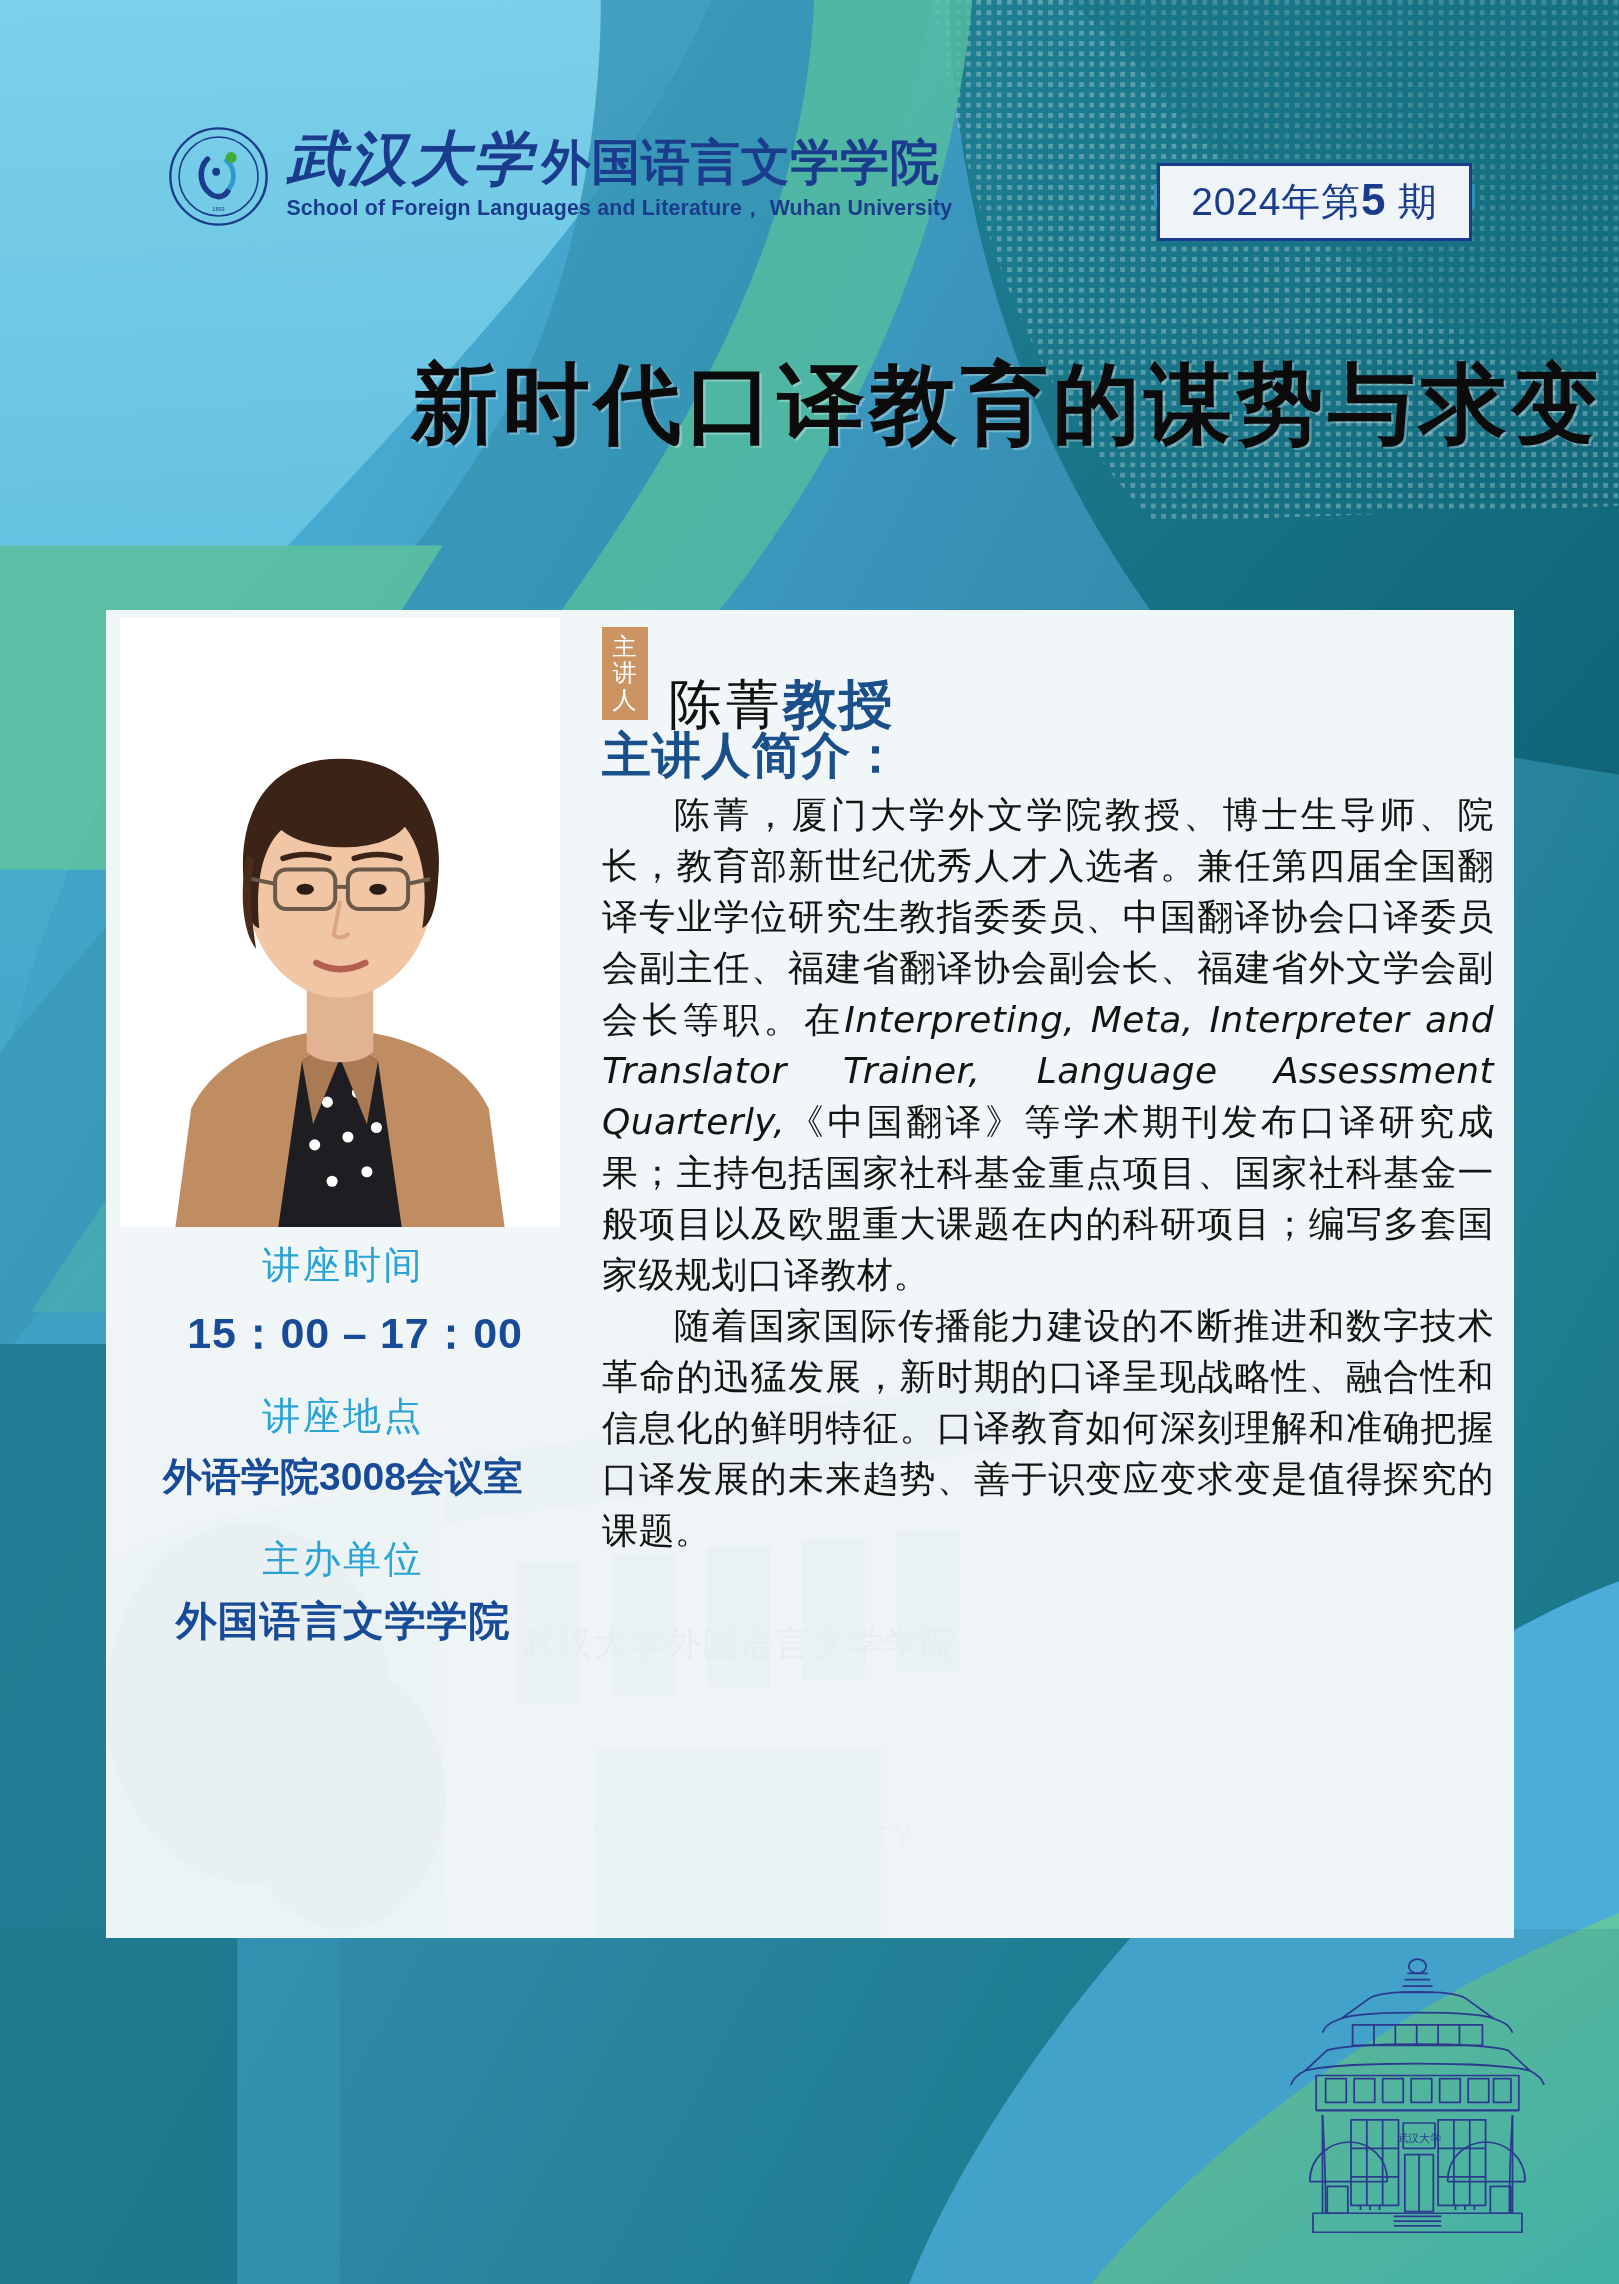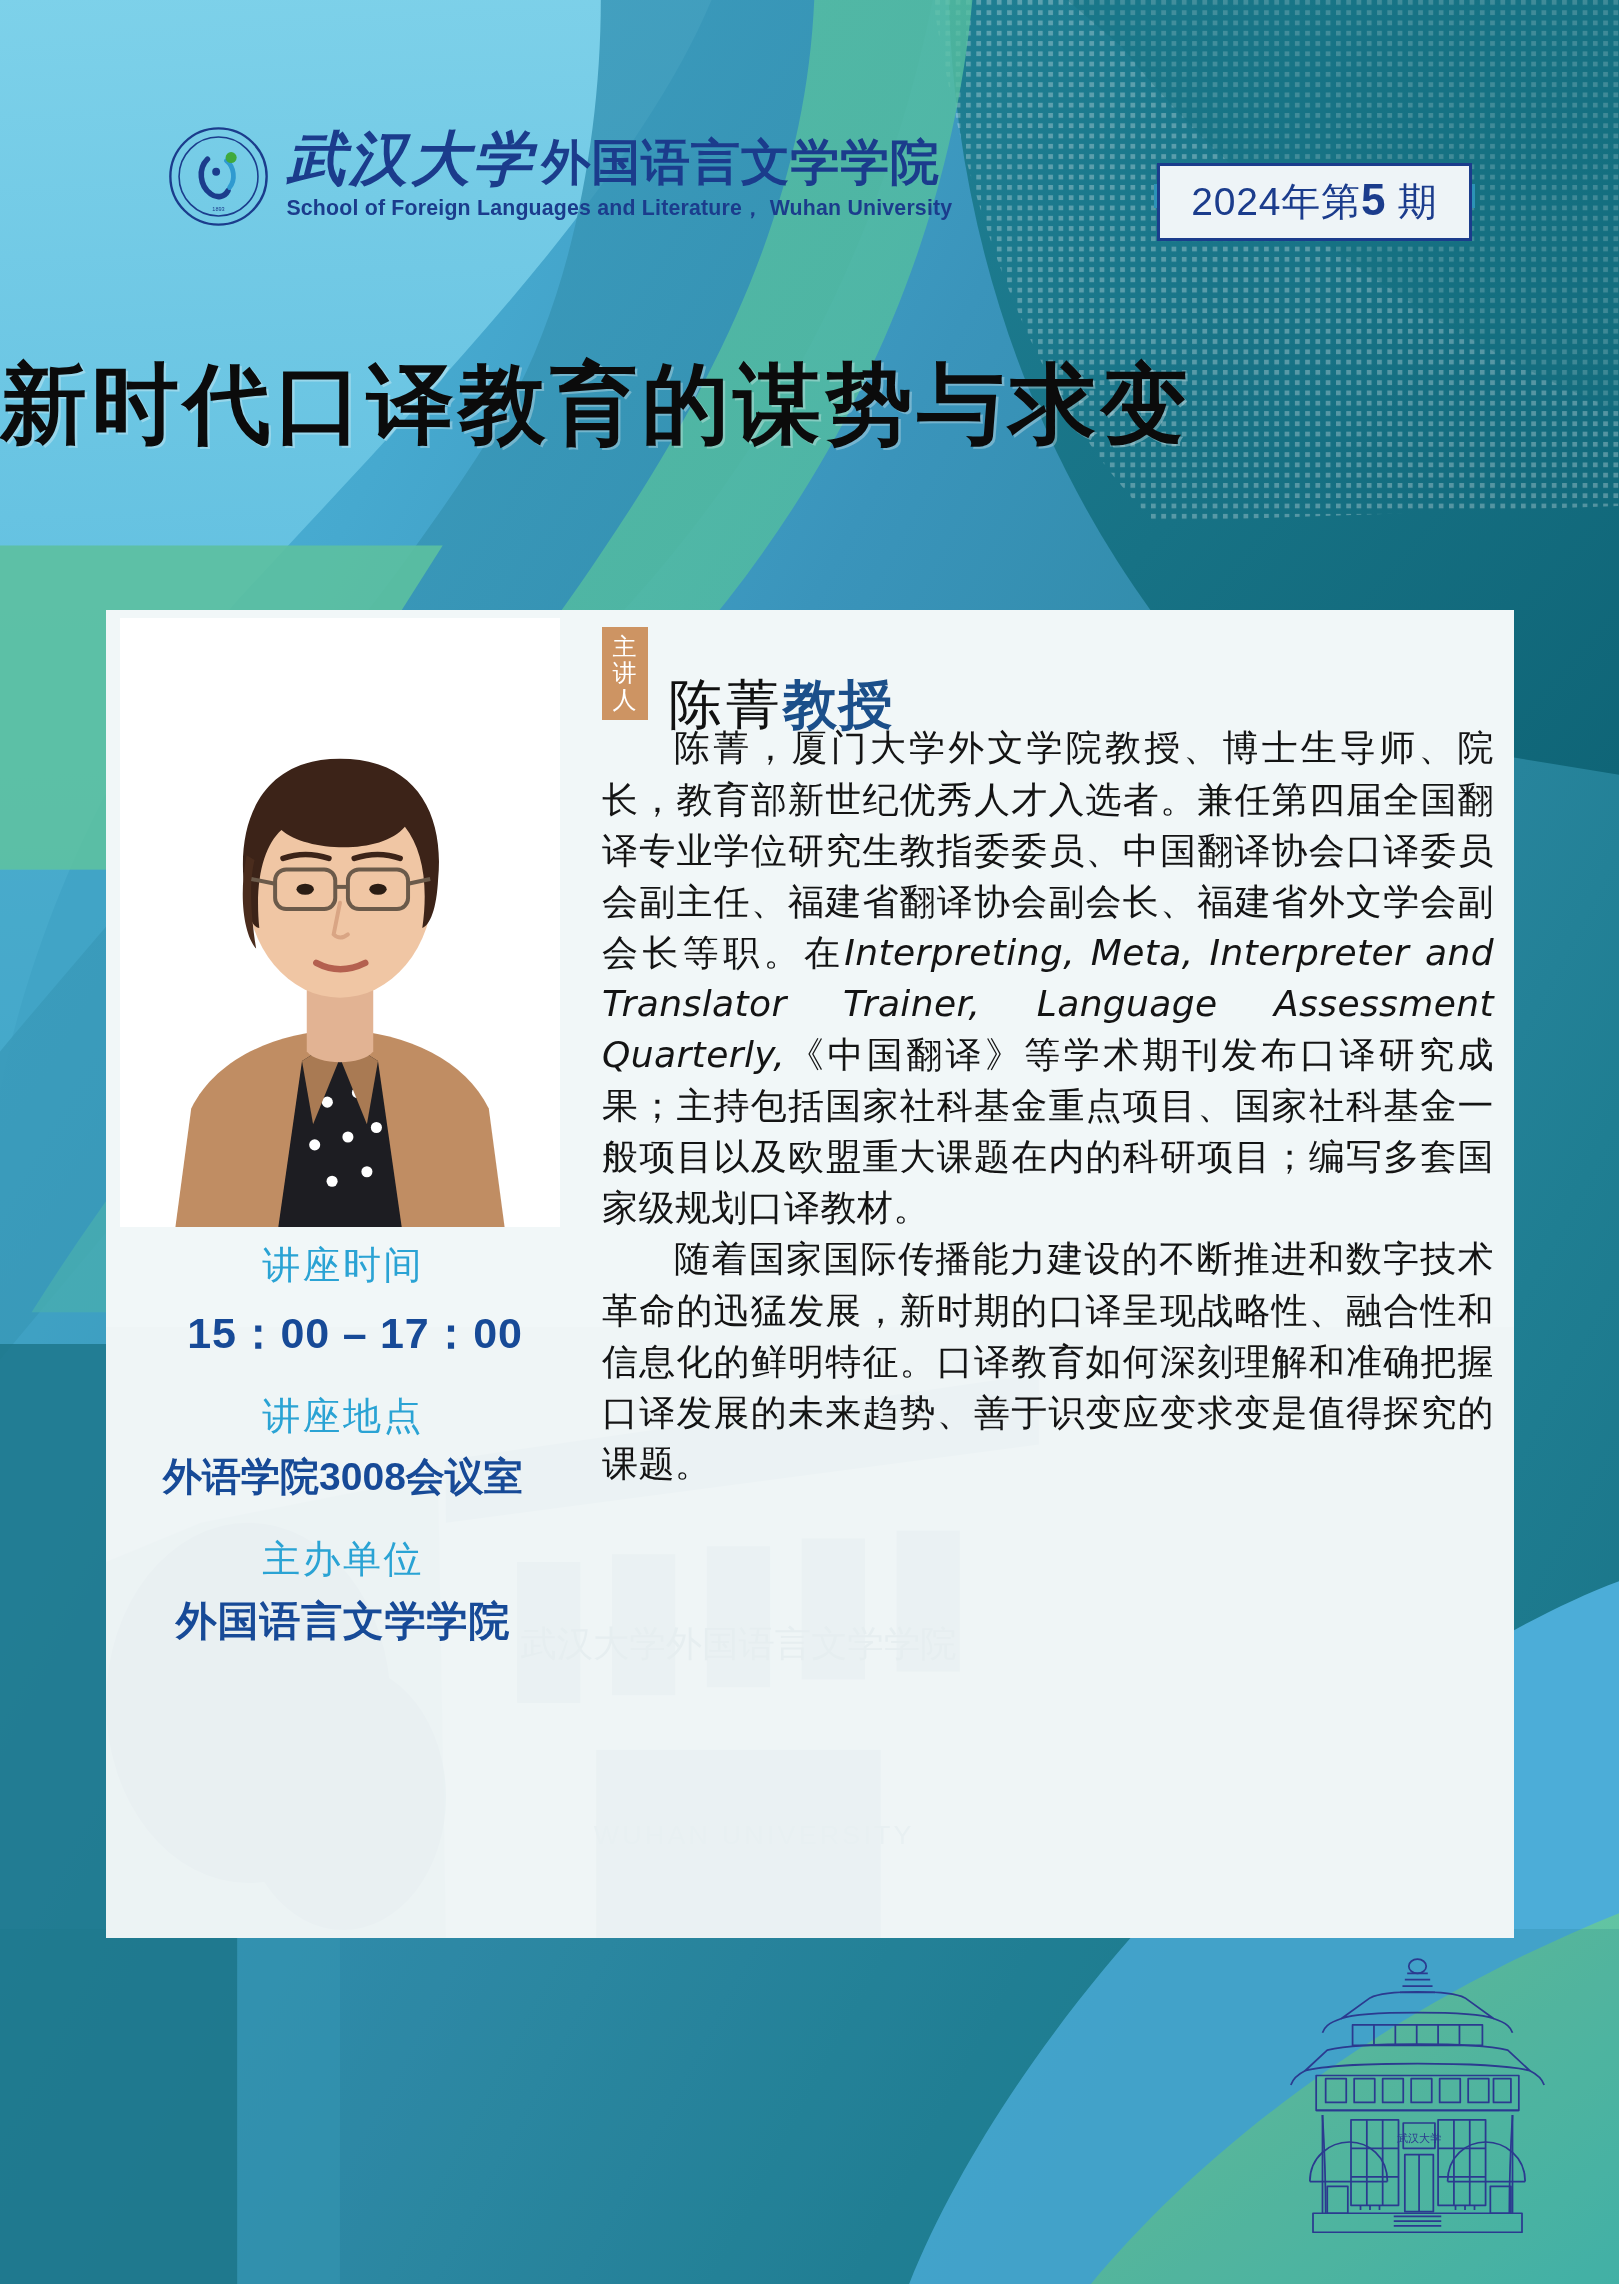--- a/index.html
+++ b/index.html
@@ -31,21 +31,21 @@
   .issue-badge{position:absolute;left:1157px;top:163px;width:315px;height:78px;}
   .issue-badge .plate{position:absolute;inset:0;background:#eef4f7;border:3.2px solid #1b3c8c;
     display:flex;align-items:center;justify-content:center;}
   .issue-badge .notch{position:absolute;width:12.6px;height:24px;background:#2c93b6;top:20.6px;}
   .issue-badge .notch.l{left:-3.2px;}
   .issue-badge .notch.r{right:-3.2px;}
   .issue-text{font-size:39px;color:#1b3c8c;letter-spacing:0.8px;white-space:nowrap;}
   .issue-text b{font-size:44px;font-weight:bold;}
 
   
-  .main-title{position:absolute;left:0;right:16px;top:346px;text-align:left;
+  .main-title{position:absolute;left:0;right:16px;top:346px;text-align:right;
     font-family:"DejaVu Serif","Liberation Serif",serif;
     font-weight:bold;font-size:87px;color:#0b0b0b;letter-spacing:4.7px;
     text-shadow:2.4px 2.4px 0 rgba(255,255,255,.30);}
 
   
   .card{position:absolute;left:106px;top:610px;width:1408px;height:1328px;
     background:#f1f7f8;overflow:hidden;}
   .card-photo-bg{position:absolute;left:0;bottom:0;width:100%;height:46%;opacity:.22;}
 
   
@@ -259,20 +259,21 @@
         <div class="tag">
           <span>主</span>
           <span>讲</span>
           <span>人</span>
         </div>
         <div class="speaker-name">
           <span>陈菁</span><b>教授</b>
         </div>
       </div>
 
+      <div class="sec-head">主讲人简介：</div>
       <p class="body-text"><span>陈菁，厦门大学外文学院教授、博士生导师、院长，教育部新世纪优秀人才入选者。兼任第四届全国翻译专业学位研究生教指委委员、中国翻译协会口译委员会副主任、福建省翻译协会副会长、福建省外文学会副会长等职。在</span><i>Interpreting, Meta, Interpreter and Translator Trainer, Language Assessment Quarterly,</i><span>《中国翻译》等学术期刊发布口译研究成果；主持包括国家社科基金重点项目、国家社科基金一般项目以及欧盟重大课题在内的科研项目；编写多套国家级规划口译教材。</span></p>
 
       <p class="body-text">随着国家国际传播能力建设的不断推进和数字技术革命的迅猛发展，新时期的口译呈现战略性、融合性和信息化的鲜明特征。口译教育如何深刻理解和准确把握口译发展的未来趋势、善于识变应变求变是值得探究的课题。</p>
     </div>
   </div>
 
   <svg class="building" viewBox="0 0 360 360">
     <g fill="none" stroke="#2b3a8f" stroke-width="2.2" stroke-linejoin="round">
 
       <ellipse cx="180" cy="18" rx="11" ry="9"></ellipse>

